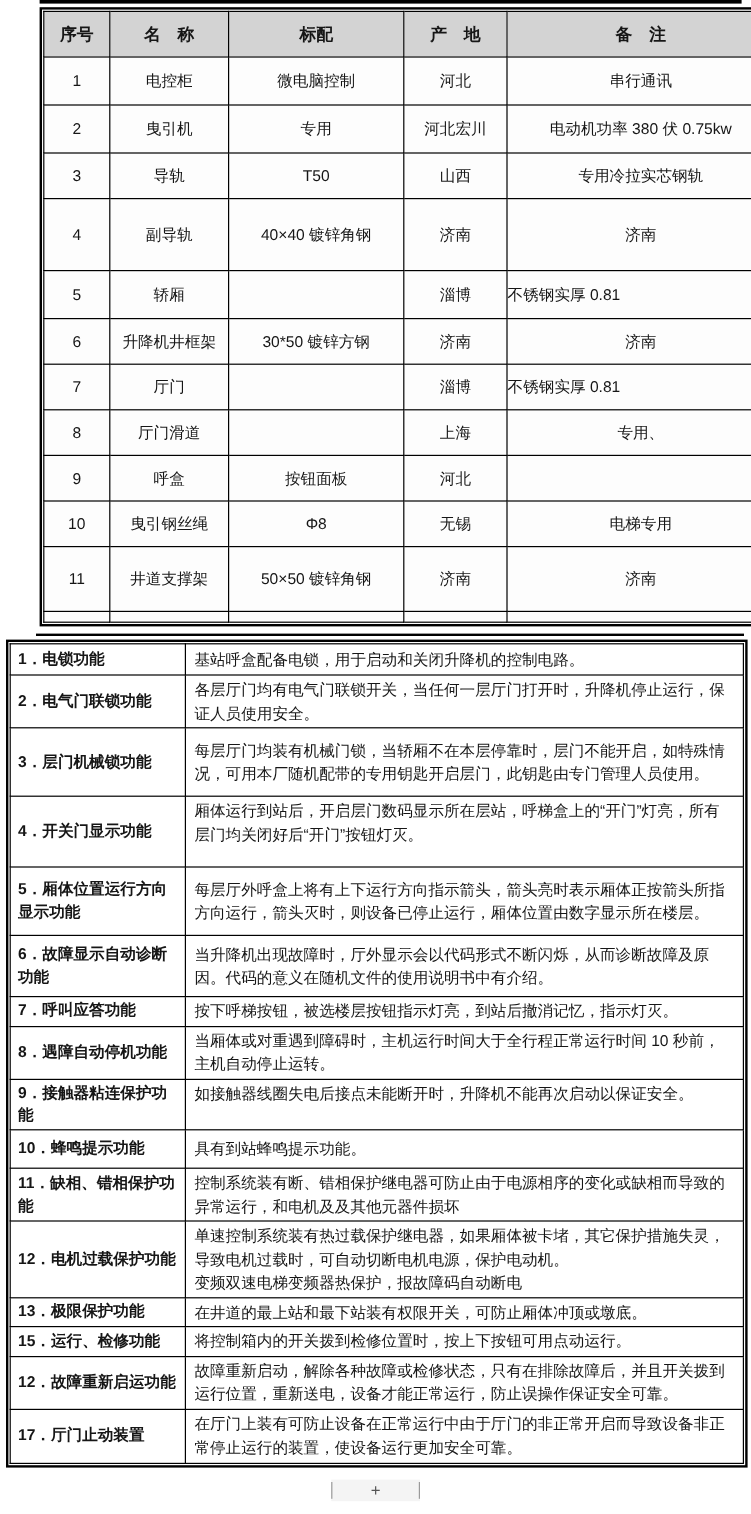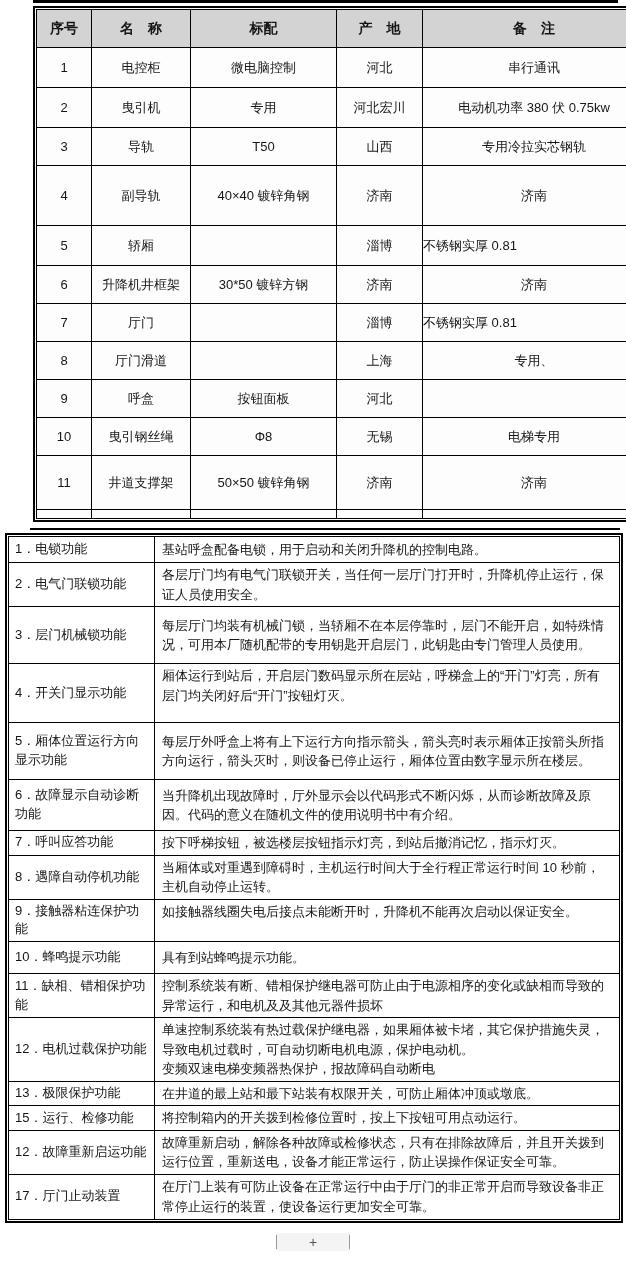--- a/index.html
+++ b/index.html
@@ -22,21 +22,21 @@
   }
   .t1 thead th{background:#d3d3d3;font-weight:bold;font-size:14px;}
   .t1 td.left{text-align:left;padding-left:0;}
 
   
   .t2wrap{
     position:absolute;top:533px;left:5px;width:612px;
     border:2px solid #000;padding:1px;background:#fff;
   }
   .t2 td{border:1px solid #000;vertical-align:middle;font-size:13px;word-break:break-all;}
-  .t2 td.lbl{font-weight:normal;padding:2px 4px 2px 6px;line-height:1.45;}
+  .t2 td.lbl{font-weight:bold;padding:2px 4px 2px 6px;line-height:1.45;}
   .t2 td.desc{padding:2px 7px;line-height:1.5;white-space:pre-line;}
 
   
   .plus-widget{
     position:absolute;top:1233px;left:50%;transform:translateX(-50%);
     width:74px;height:18px;display:flex;align-items:center;justify-content:space-between;
     background:#f4f4f4;
   }
   .plus-widget .tick{width:1px;height:14px;background:#9a9a9a;}
   .plus-widget .plus{font-size:14px;color:#555;line-height:1;}

